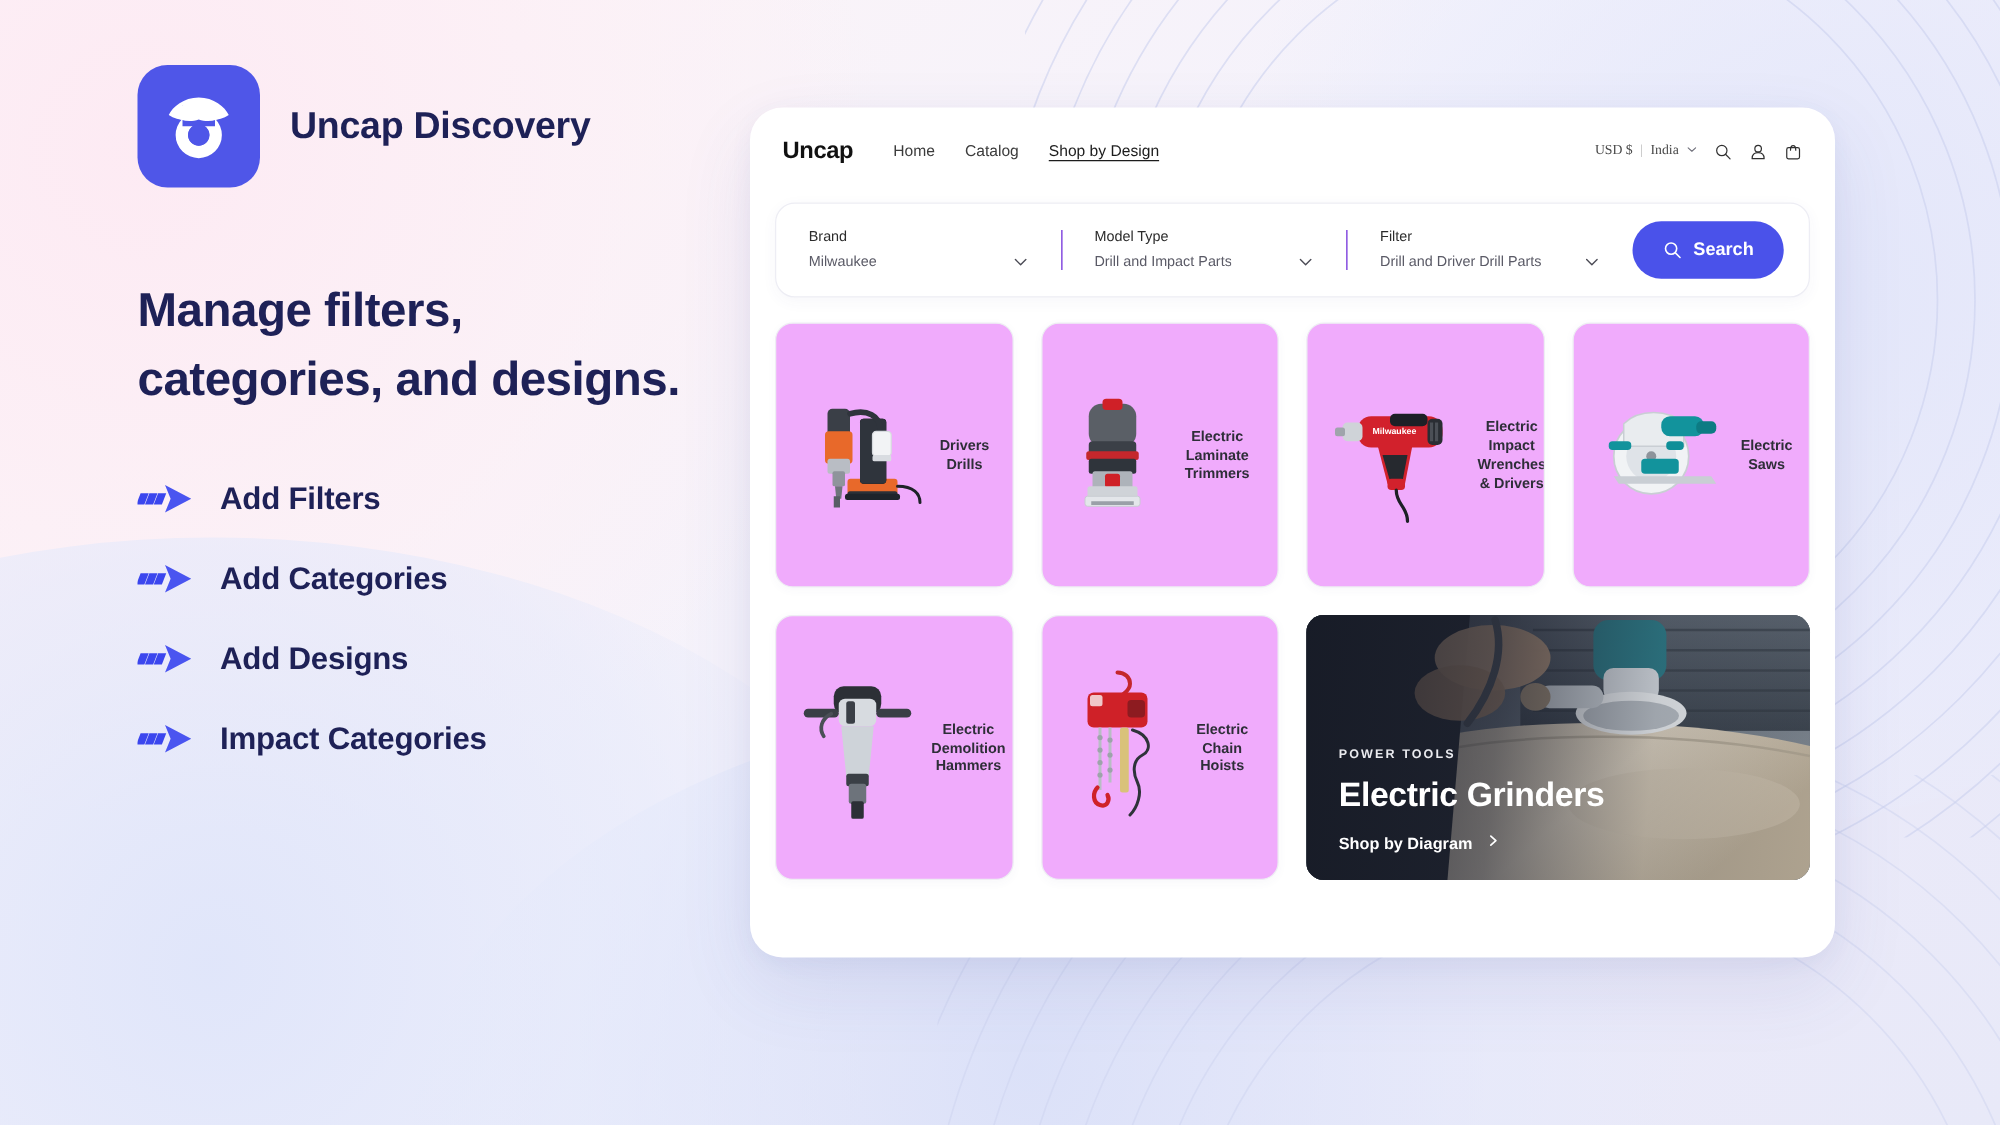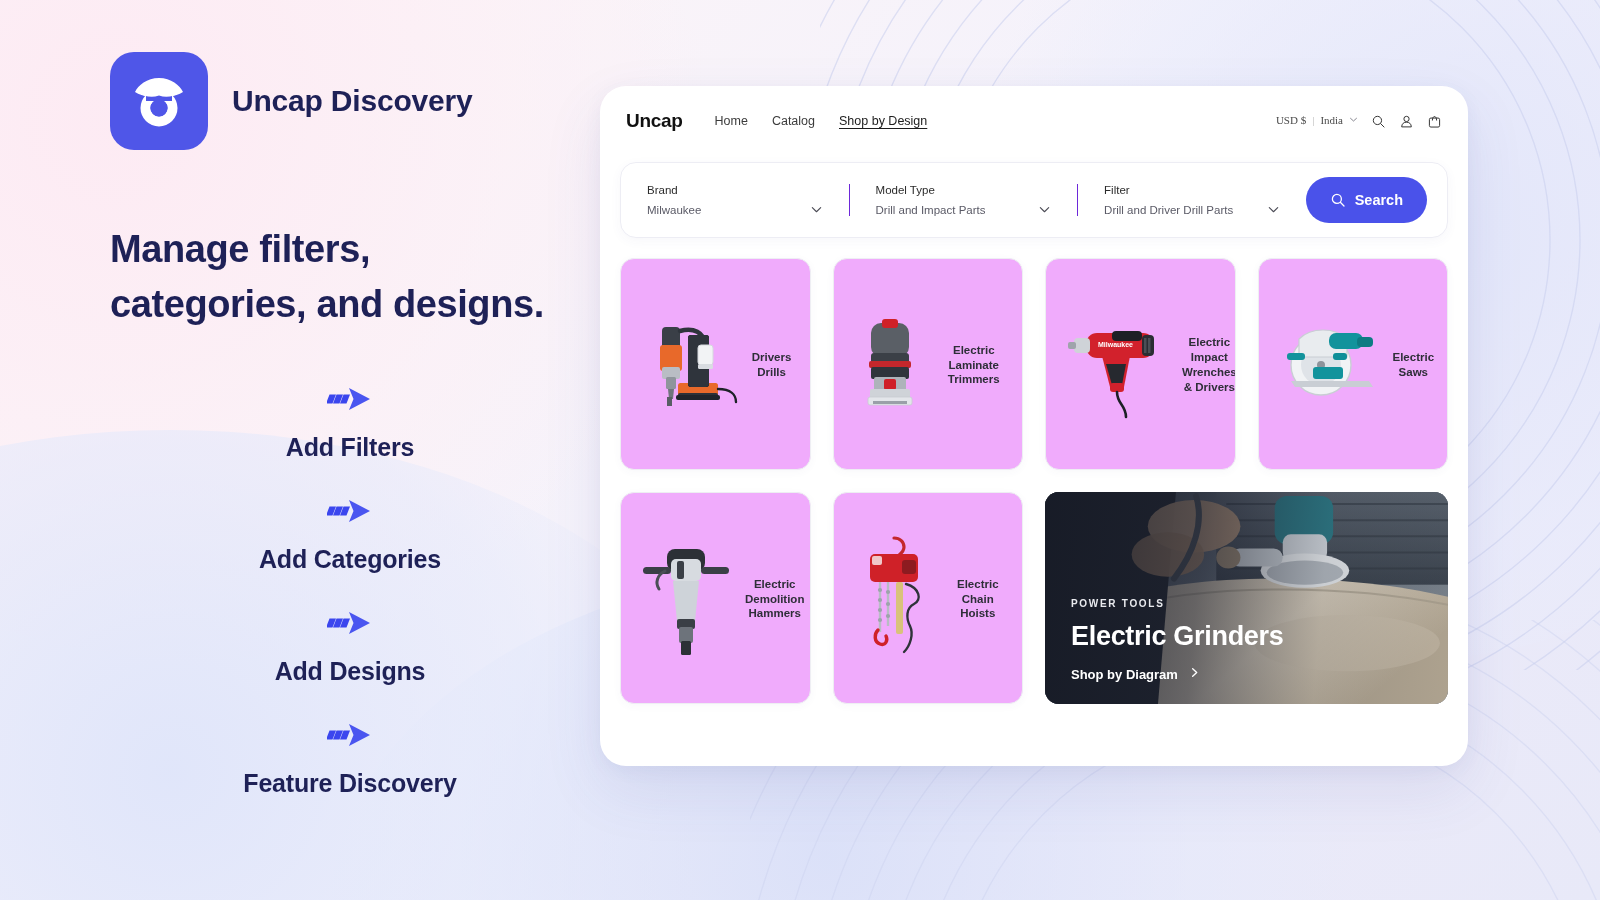--- a/index.html
+++ b/index.html
@@ -99,23 +99,21 @@
   }
 
   .feature-list {
     margin-top: 52px;
     display: flex;
     flex-direction: column;
     gap: 35px;
   }
   .feature-item {
     display: flex;
-    align-items: center;
     gap: 20px;
-    flex-direction: column;
   }
   .feature-icon { flex: none; width: 46px; height: 28px; display: block; }
   .feature-label {
     font-size: 25px;
     font-weight: 700;
     color: #1e2157;
     letter-spacing: -0.2px;
   }
 
   
@@ -412,21 +410,21 @@
 
       <div class="feature-item">
         <svg class="feature-icon" viewBox="0 0 46 28">
           <g fill="#3b46ee">
             <path d="M2.5 9.5 L9 9.5 L5.5 18.5 L-1 18.5 Z"></path>
             <path d="M9.5 9.5 L16 9.5 L12.5 18.5 L6 18.5 Z"></path>
             <path d="M16.5 9.5 L23 9.5 L19.5 18.5 L13 18.5 Z"></path>
           </g>
           <path d="M22 3 L43 14 L22 25 L26.5 14 Z" fill="#4a55f0"></path>
         </svg>
-        <div class="feature-label">Feature Discovery</div>
+        <div class="feature-label">Impact Categories</div>
       </div>
 
     </div>
   </div>
 
   <div id="app-window">
 
     <div class="app-header">
       <div class="app-brand">Uncap</div>
 

